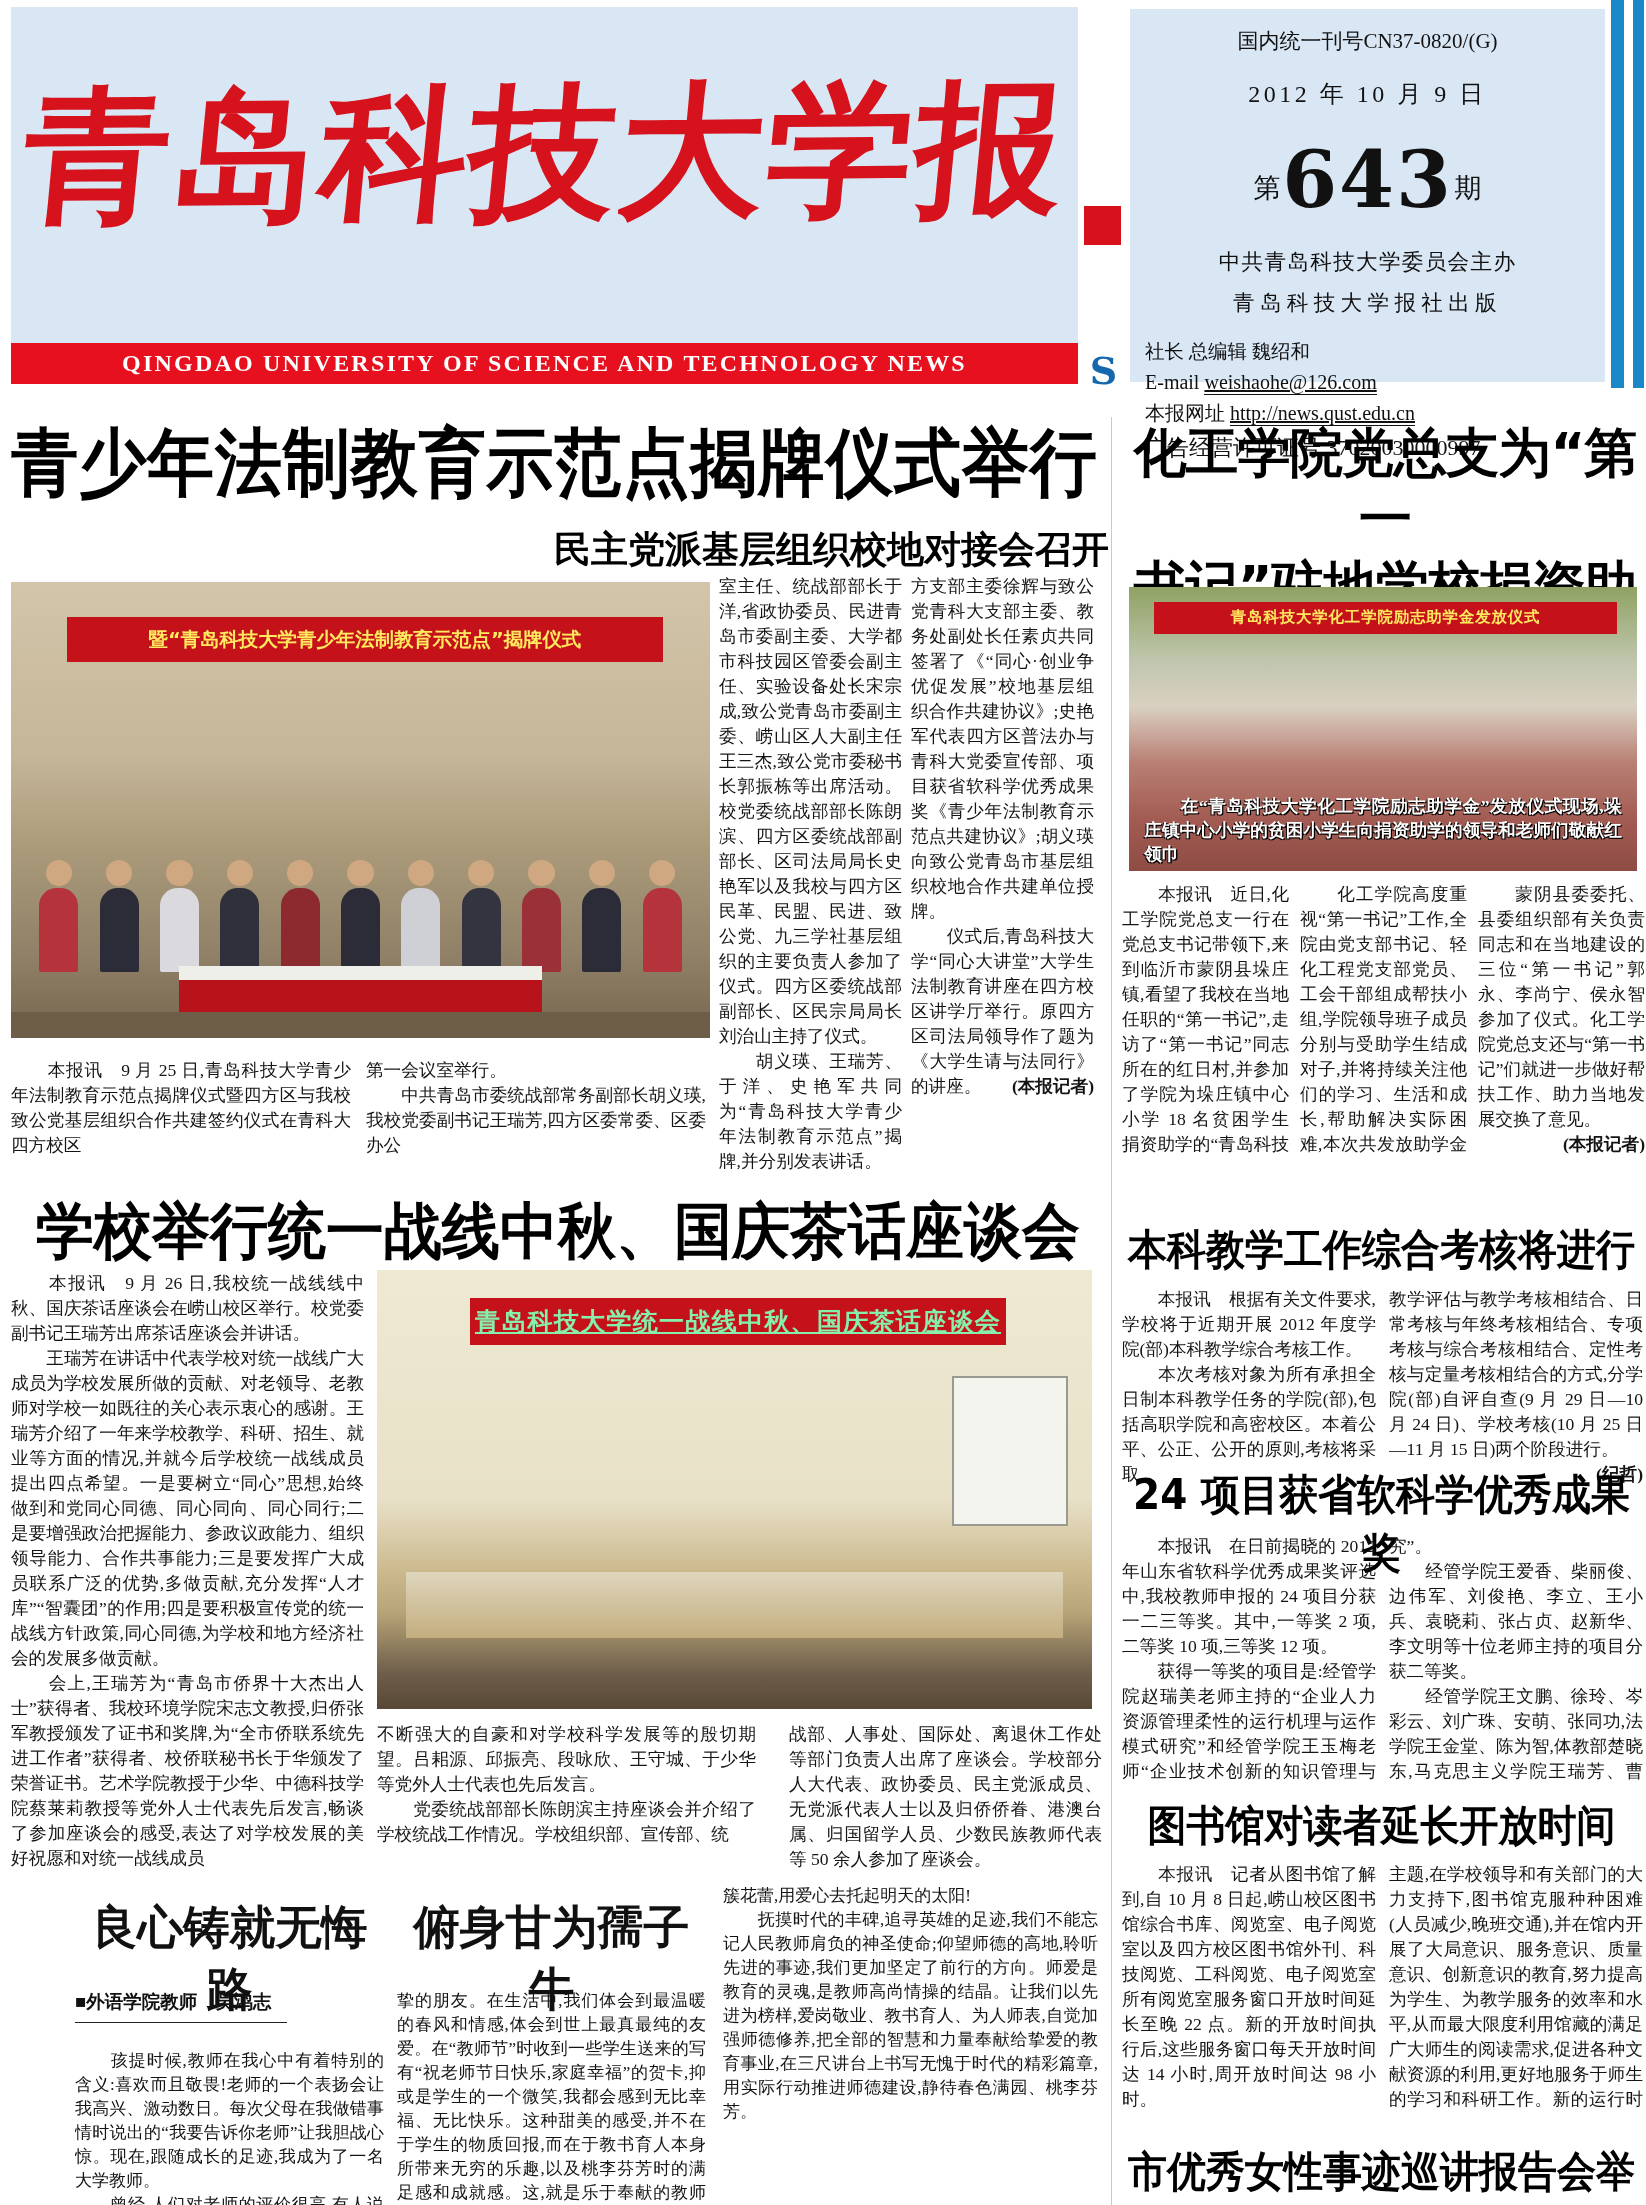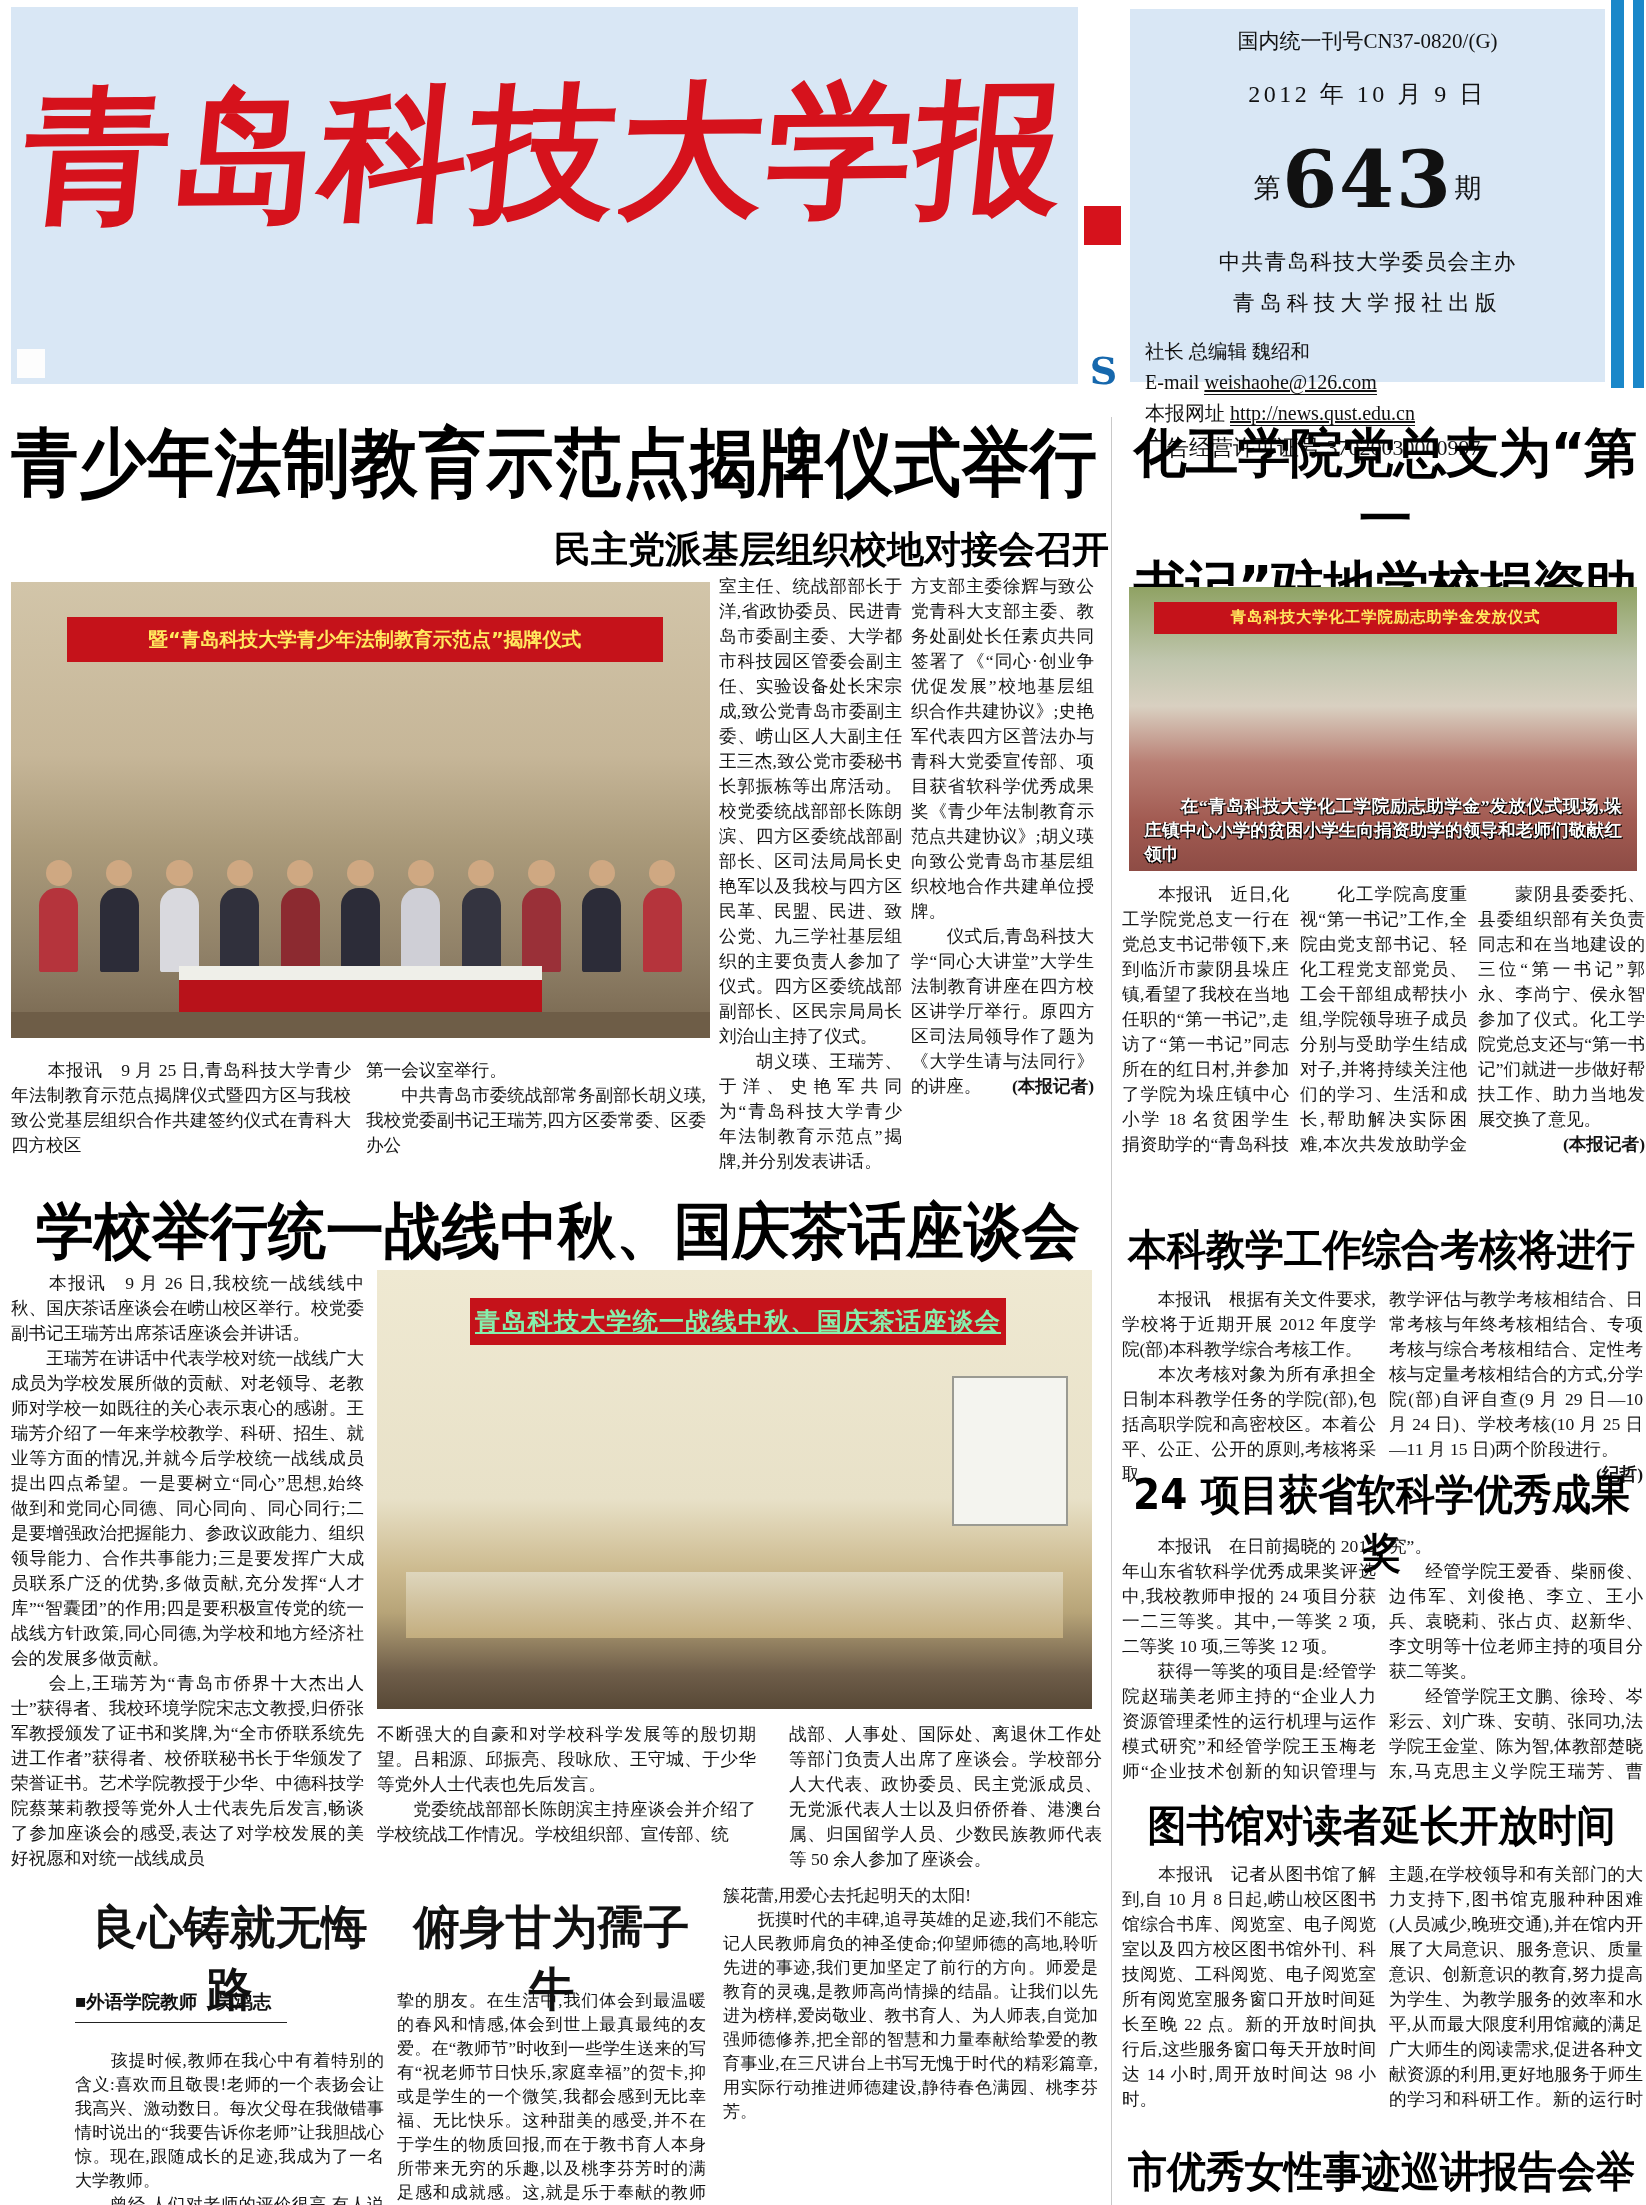--- a/index.html
+++ b/index.html
@@ -79,20 +79,21 @@
   #e1-by{left:75px;top:1989px;width:212px;font-size:18.5px;font-weight:700;
          border-bottom:1.8px solid #222;padding-bottom:8px;}
   #vdiv{left:1111px;top:417px;width:1.3px;height:2243px;background:#c9c9c9;}
 </style>
 </head>
 <body>
 
 <div class="abs" id="masthead">
   <div id="m-title">青岛科技大学报</div>
   <div id="m-stamp"></div>
+  <div id="m-bar">QINGDAO UNIVERSITY OF SCIENCE AND TECHNOLOGY NEWS</div>
 </div>
 <div class="abs" id="logo-sq"></div>
 <div class="abs" id="logo-letter">S</div>
 
 <div class="abs" id="infobox">
   <div class="i-c" id="i-issn">国内统一刊号CN37-0820/(G)</div>
   <div class="i-c" id="i-date">2012 年 10 月 9 日</div>
   <div class="i-c" id="i-issue"><span class="small">第</span> <span class="big">643</span> <span class="small">期</span></div>
   <div class="i-c" id="i-org">中共青岛科技大学委员会主办</div>
   <div class="i-c" id="i-pub">青岛科技大学报社出版</div>

